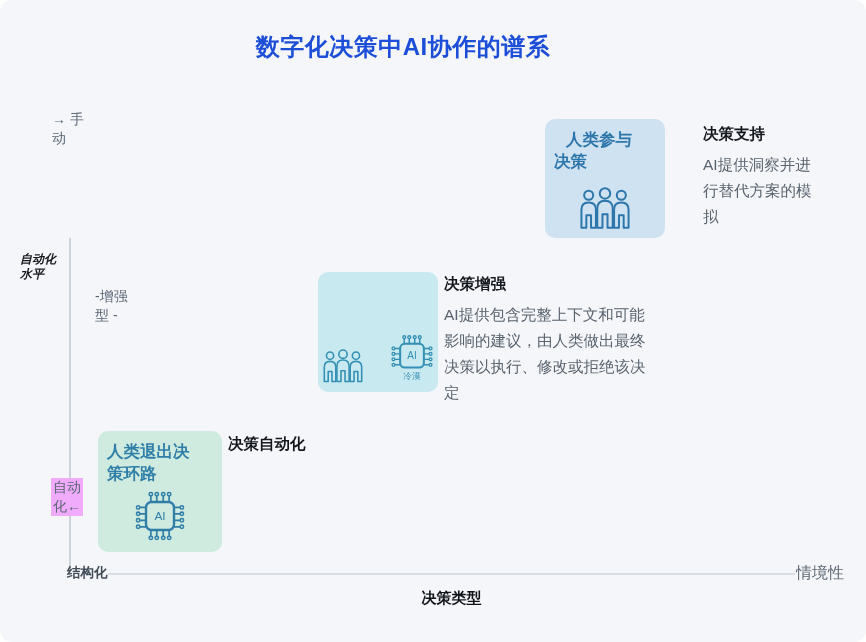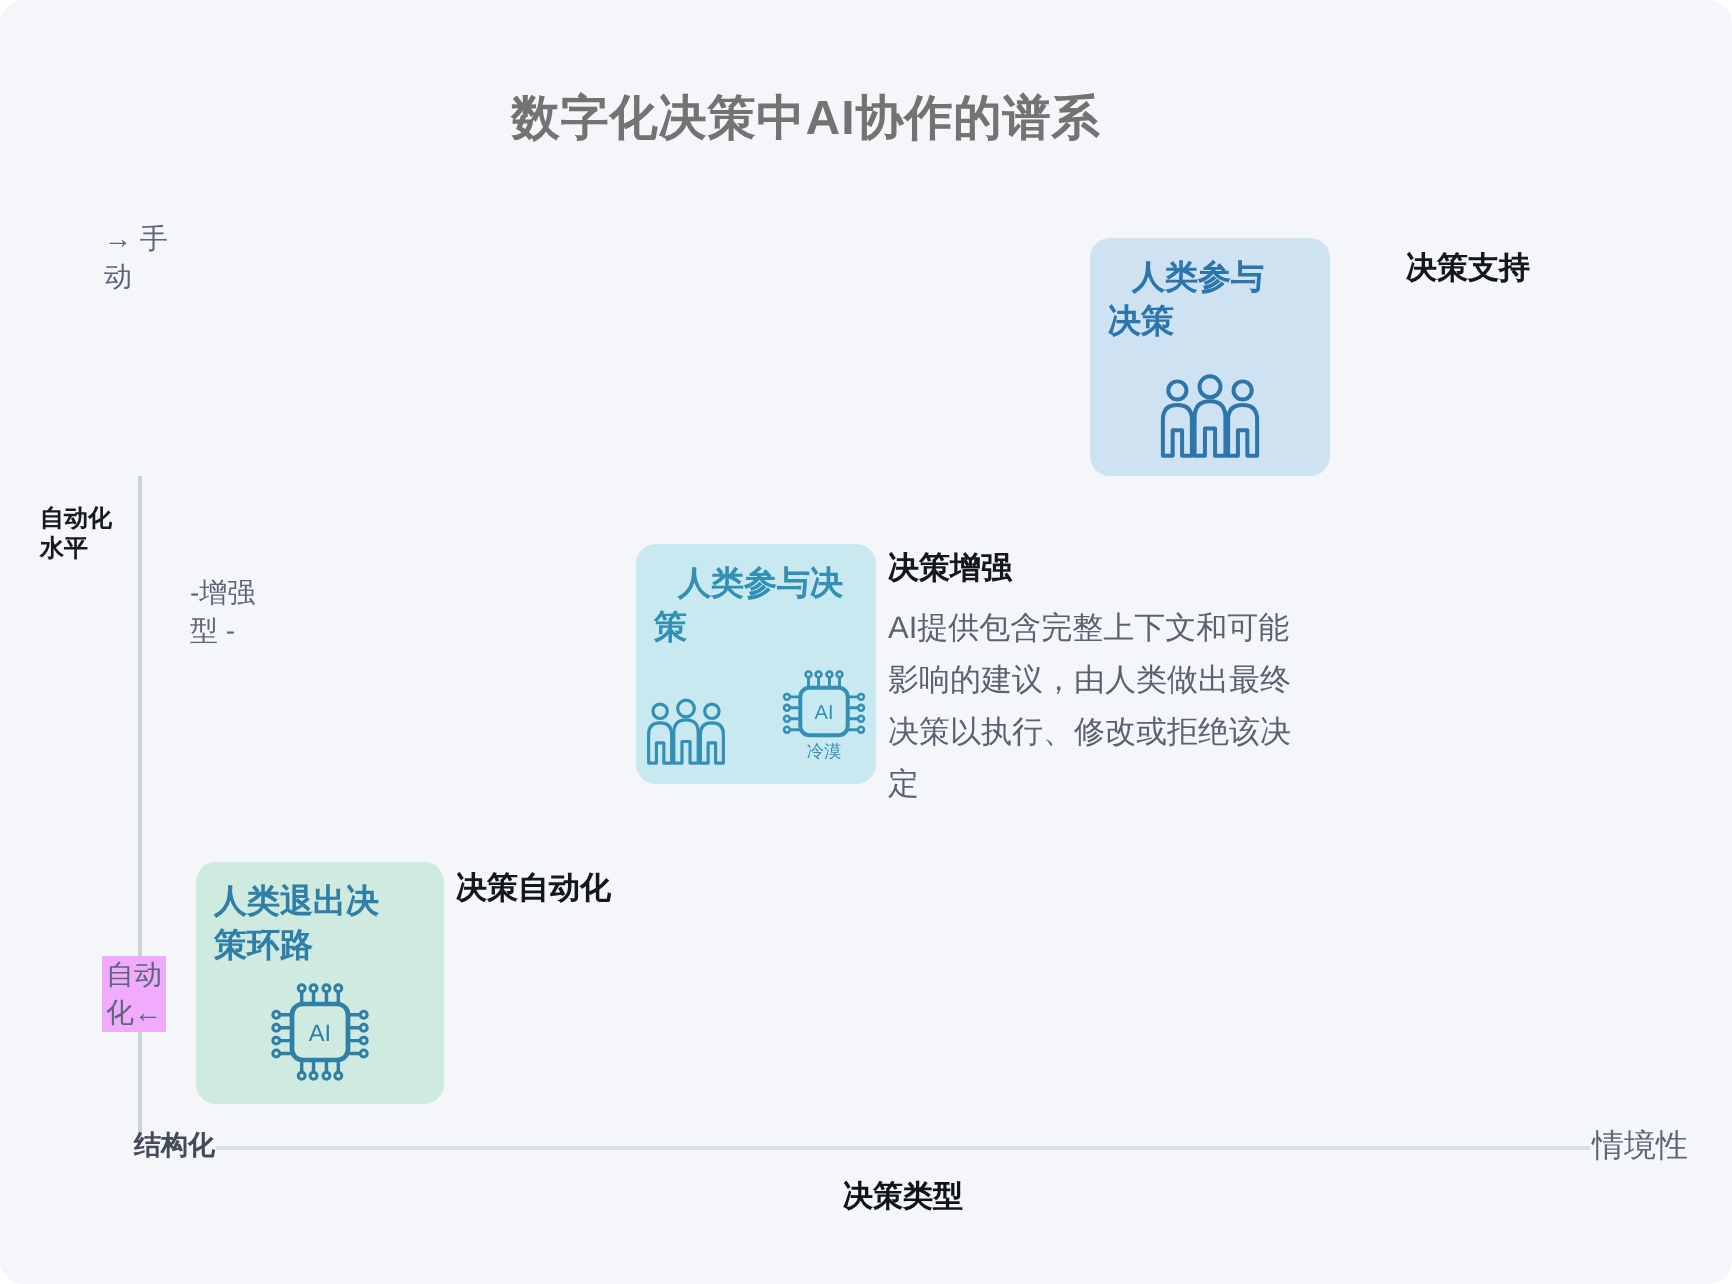--- a/index.html
+++ b/index.html
@@ -5,30 +5,30 @@
   html,body{margin:0;padding:0;background:#ffffff;}
   body{font-family:"Liberation Sans","DejaVu Sans",sans-serif;}
   #stage{
     position:relative;width:866px;height:642px;background:#f5f6f9;
     border-radius:12px;overflow:hidden;color:#14181d;
   }
   .abs{position:absolute;}
   .pre{white-space:pre-line;}
   
   .page-title{left:0;top:31px;width:806px;text-align:center;
-    font-size:24px;font-weight:700;color:#737373;letter-spacing:.5px;margin-top:12px;}
+    font-size:24px;font-weight:700;color:#1d4ed8;letter-spacing:.5px;}
   
   .y-line{left:69px;top:238px;width:2px;height:332px;background:#ccd3da;}
   .x-line{left:108px;top:573px;width:687px;height:2px;background:#d9dee4;}
   
   .axis-sm{font-size:14px;line-height:19px;color:#5b6677;}
   .y-top{left:52px;top:110px;}
   .y-mid{left:53px;top:287px;background:#f5f6f9;padding:0 2px;margin-left:40px;}
   .y-bottom{left:51px;top:478px;background:#f0abfc;padding:0 2px;}
-  .y-axis-name{left:20px;top:252px;font-size:12px;line-height:15px;font-weight:700;color:#16191d;}
+  .y-axis-name{left:20px;top:252px;font-size:12px;line-height:15px;font-weight:700;color:#16191d;font-style:italic;}
   .x-left{left:67px;top:564px;font-size:13.5px;font-weight:700;color:#414c58;}
   .x-right{left:796px;top:563px;font-size:16px;font-weight:400;color:#5d6876;}
   .x-axis-name{left:108px;top:589px;width:687px;text-align:center;
     font-size:15px;font-weight:700;color:#101418;}
   
   .card{border-radius:10px;background:var(--bg);}
   .card-title{padding:9px 9px 0 9px;font-size:16.5px;line-height:22px;
     font-weight:700;color:var(--accent);}
   .card-title.indent{text-indent:12px;}
   .icon-row{position:absolute;left:0;right:0;bottom:8px;display:flex;
@@ -87,25 +87,26 @@
             <path class="sf" d="M-8.5 46 V25 Q-8.5 16 0 16 Q8.5 16 8.5 25 V46 H2.8 V31 H-2.8 V46 Z"></path>
           </g>
         </svg>
       </span>
     </div>
   </div>
 
   <div class="abs x-axis-name">决策类型</div>
   <div class="abs side-support">
     <div class="side-label">决策支持</div>
+    <div class="side-desc pre">AI提供洞察并进
+行替代方案的模
+拟</div>
   </div>
 
   <div class="abs card" style="left: 318px; top: 272px; width: 120px; height: 120px; --bg: #c9e9f0; --accent: #3390b4;">
-    <div class="card-title indent pre">人类参与决
-策</div>
     <div class="icon-row">
       <span>
         <svg width="46" height="38" viewBox="0 0 64 50">
           <g transform="translate(14,2)">
             <circle class="sf" cx="0" cy="10" r="5"></circle>
             <path class="sf" d="M-8 46 V26 Q-8 18 0 18 Q8 18 8 26 V46 H2.6 V32 H-2.6 V46 Z"></path>
           </g>
           <g transform="translate(50,2)">
             <circle class="sf" cx="0" cy="10" r="5"></circle>
             <path class="sf" d="M-8 46 V26 Q-8 18 0 18 Q8 18 8 26 V46 H2.6 V32 H-2.6 V46 Z"></path>

